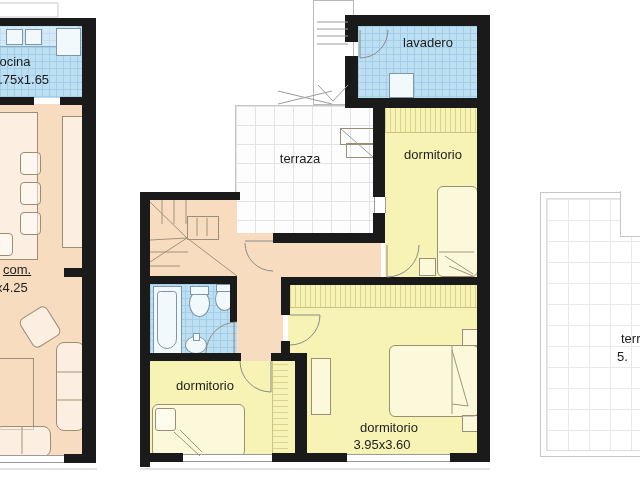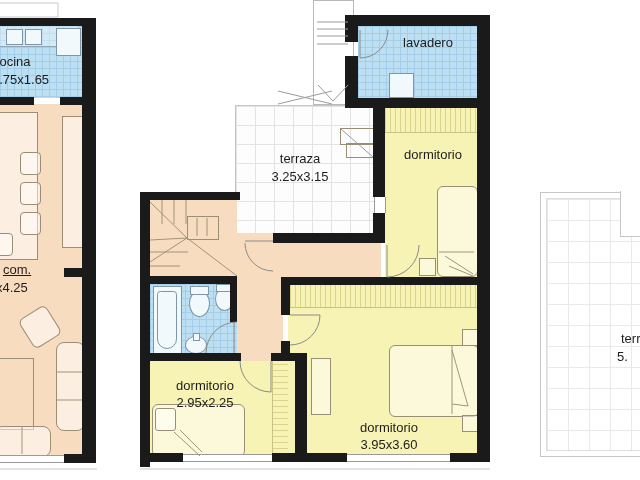--- a/index.html
+++ b/index.html
@@ -129,26 +129,24 @@
     <div class="wall" style="left:281px;top:285px;width:9px;height:30px;"></div>
     <div class="wall" style="left:281px;top:341px;width:9px;height:20px;"></div>
     <div class="wall" style="left:140px;top:453px;width:43px;height:9px;"></div>
     <div class="wall" style="left:272px;top:453px;width:75px;height:9px;"></div>
     <div class="wall" style="left:450px;top:453px;width:40px;height:9px;"></div>
     <div class="win" style="left:183px;top:454px;width:89px;height:6px;"></div>
     <div class="win" style="left:347px;top:454px;width:103px;height:6px;"></div>
 
     <div class="lbl c" style="left:378px;top:34px;width:100px;text-align:center;">lavadero</div>
     <div class="lbl c" style="left:245px;top:150px;width:110px;">terraza</div>
-    <div class="lbl c" style="left:245px;top:168px;width:110px;">3.25x3.15</div>
     <div class="lbl c" style="left:378px;top:146px;width:110px;">dormitorio</div>
     <div class="lbl c" style="left:151px;top:377px;width:108px;">dormitorio</div>
-    <div class="lbl c" style="left:151px;top:394px;width:108px;">2.95x2.25</div>
     <div class="lbl c" style="left:334px;top:419px;width:110px;">dormitorio</div>
-    <div class="lbl c" style="left:334px;top:436px;width:110px;">3.95x3.60</div>
+    <div class="lbl c" style="left:327px;top:436px;width:110px;">3.95x3.60</div>
   </div>
 
   <div class="abs" style="left:538px;top:0;width:102px;height:480px;">
     <div class="abs" style="left:2px;top:192px;width:100px;height:263px;background:#fff;border:1px solid #c6c6c6;border-right:none;"></div>
     <div class="abs grid-terr2" style="left:8px;top:198px;width:94px;height:251px;border:1px solid #dcdcdc;border-right:none;"></div>
     <div class="abs" style="left:82px;top:191px;width:20px;height:45px;background:#fff;border-left:1px solid #c6c6c6;border-bottom:1px solid #c6c6c6;"></div>
     <div class="lbl" style="left:83px;top:330px;">terraza</div>
     <div class="lbl" style="left:79px;top:348px;">5.</div>
   </div>
 

